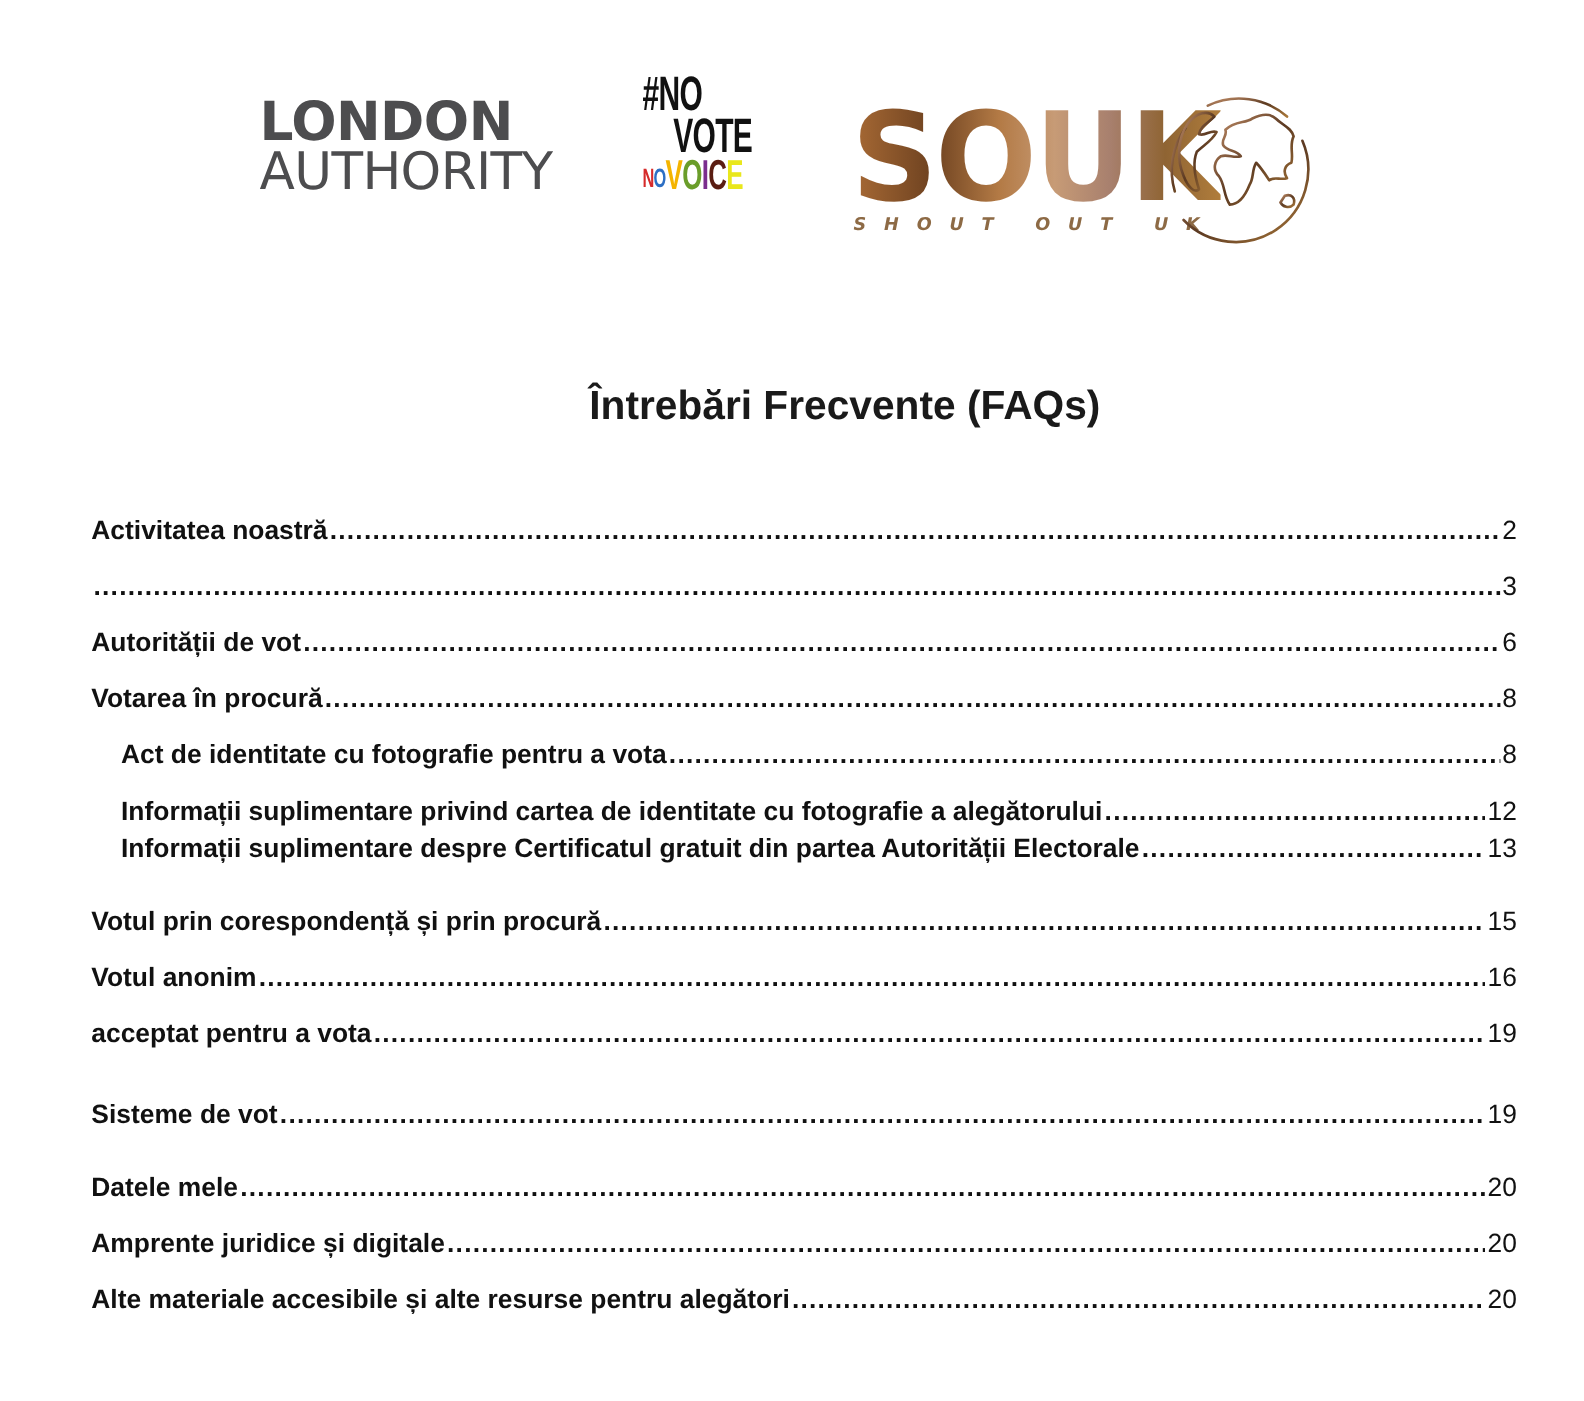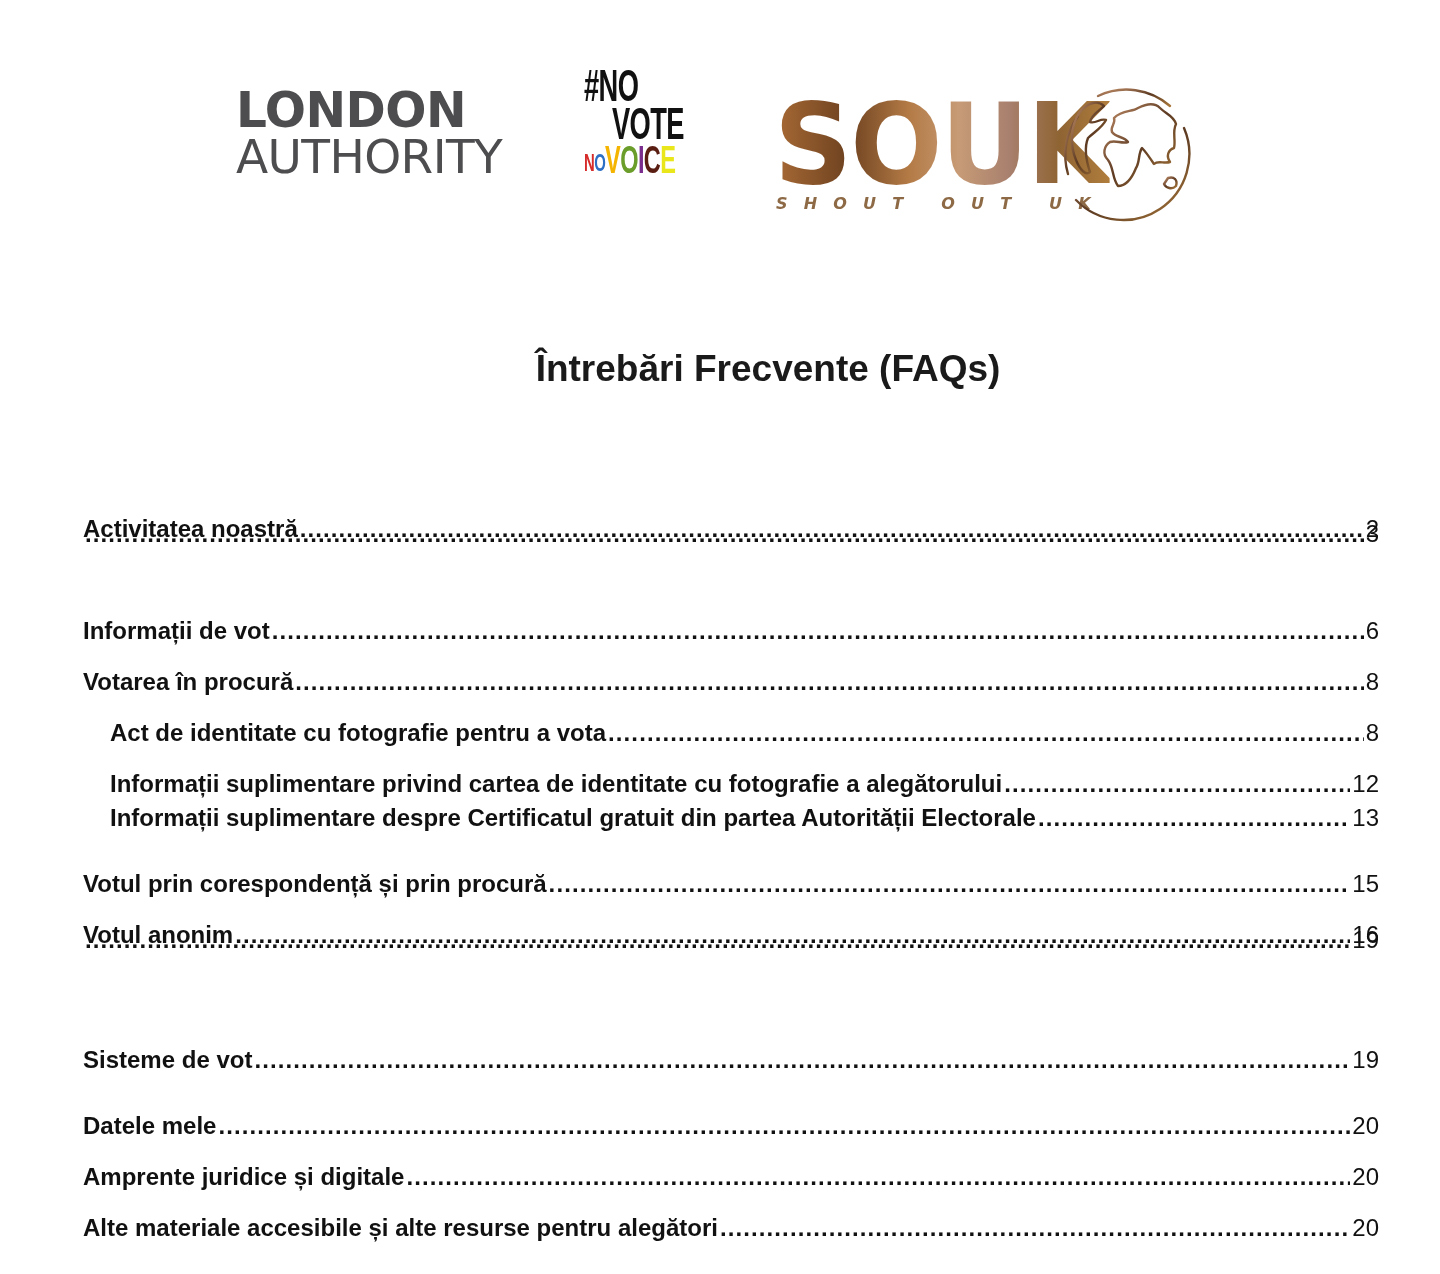--- a/index.html
+++ b/index.html
@@ -27,21 +27,21 @@
 
   .globe { position: absolute; left: 1058px; top: 82px; width: 138px; height: 140px; }
 
   
   .title { position: absolute; left: 0; width: 1440px; top: 348px; text-align: center; font-family: "Liberation Sans", sans-serif; font-weight: bold; font-size: 37px; color: #1a1a1a; padding-left: 48px; }
 
   
   .toc { position: absolute; left: 83px; top: 465px; width: 1296px; }
   .entry { position: absolute; left: 0; width: 1296px; font-family: "Liberation Sans", sans-serif; font-size: 24px; line-height: 36px; height: 36px; }
   .entry .row { display: flex; align-items: baseline; width: 100%; }
-  .entry .label { font-weight: bold; white-space: nowrap; margin-top: 46px; }
+  .entry .label { font-weight: bold; white-space: nowrap; }
   .entry .dots { flex: 1; overflow: hidden; white-space: nowrap; font-weight: bold; letter-spacing: 1.1px; margin: 0 2px; }
   .entry .dots::after { content: "........................................................................................................................................................................................................................................................................................................"; }
   .entry .page { font-weight: normal; white-space: nowrap; text-align: right; }
   .entry.sub { left: 27px; width: 1269px; }
   .entry.twoline { height: 72px; }
   .entry.twoline .first { display: block; font-weight: bold; white-space: nowrap; line-height: 36px; }
 </style>
 </head>
 <body>
 
@@ -95,21 +95,21 @@
 
   <div class="entry" style="top:51px;">
     <div class="row">
         <span class="dots"></span>
         <span class="page">3</span>
       </div>
   </div>
 
   <div class="entry" style="top:102px;">
     <div class="row">
-        <span class="label">Informații de vot</span>
+        <span class="label">Autorității de vot</span>
         <span class="dots"></span>
         <span class="page">6</span>
       </div>
   </div>
 
   <div class="entry" style="top:153px;">
     <div class="row">
         <span class="label">Votarea în procură</span>
         <span class="dots"></span>
         <span class="page">8</span>
@@ -151,20 +151,21 @@
   <div class="entry" style="top:406px;">
     <div class="row">
         <span class="label">Votul anonim</span>
         <span class="dots"></span>
         <span class="page">16</span>
       </div>
   </div>
 
   <div class="entry twoline" style="top:457px;">
     <div class="row">
+        <span class="label">acceptat pentru a vota</span>
         <span class="dots"></span>
         <span class="page">19</span>
       </div>
   </div>
 
   <div class="entry" style="top:531px;">
     <div class="row">
         <span class="label">Sisteme de vot</span>
         <span class="dots"></span>
         <span class="page">19</span>

